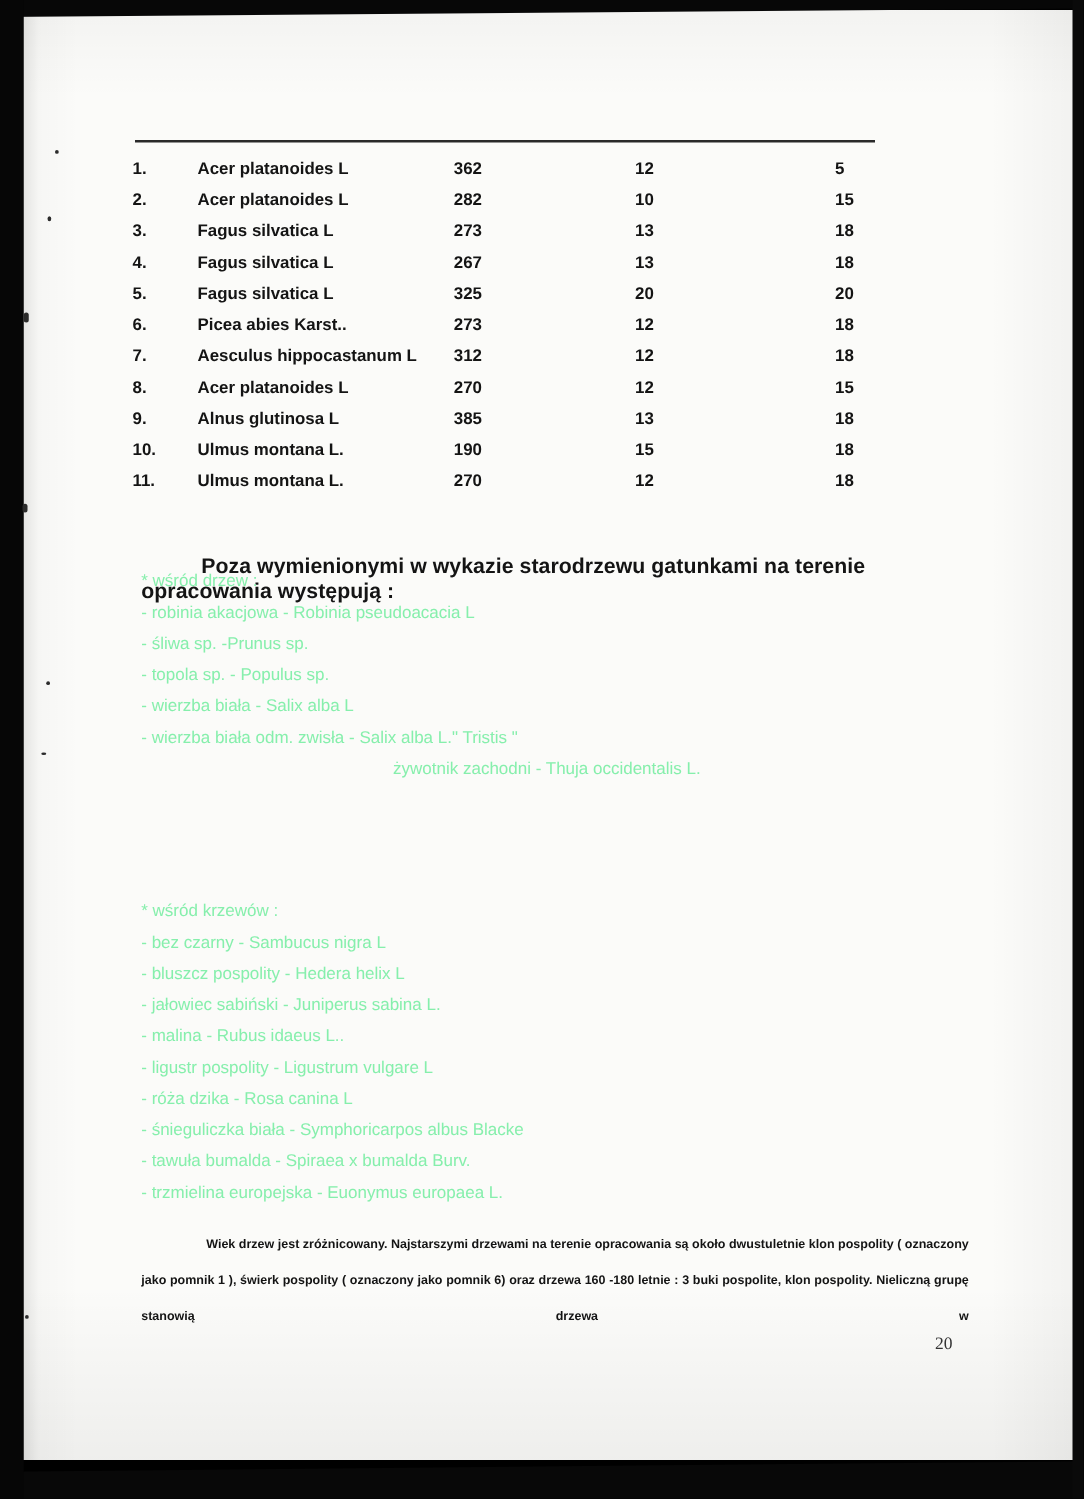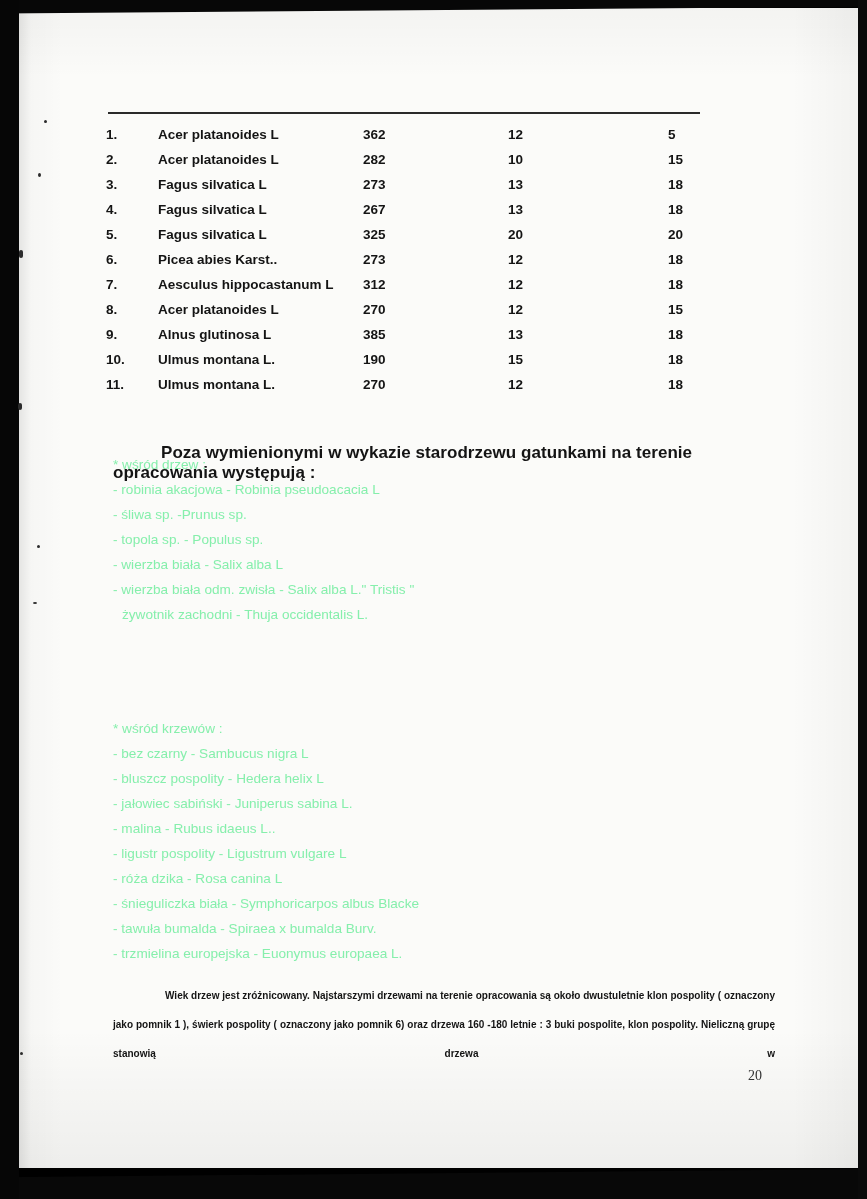--- a/index.html
+++ b/index.html
@@ -150,21 +150,21 @@
     width: 640px;
     font-size: 13.6px;
     font-weight: 400;
     color: #86efac;
   }
   .species-list .line {
     height: 25px;
     line-height: 25px;
     white-space: nowrap;
   }
-  .species-list .line.hanging { padding-left: 9px; }
+  .species-list .line.hanging { padding-left: 9px; text-align: center; }
   #trees-list  { top: 452px; }
   #shrubs-list { top: 716px; }
 
   
   #closing-par {
     position: absolute;
     left: 113px;
     top: 981px;
     width: 662px;
     font-size: 10px;

